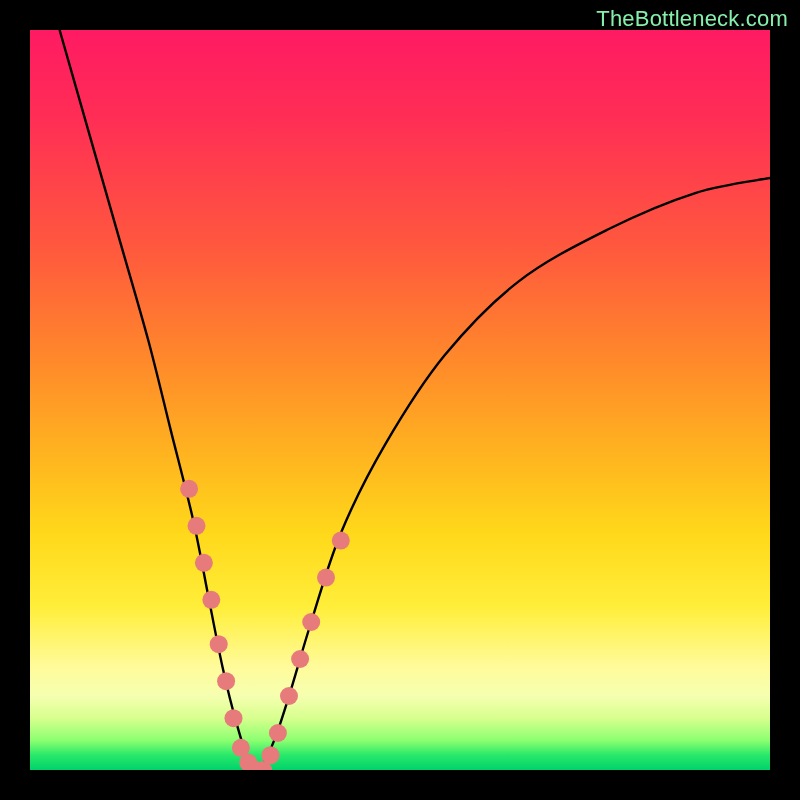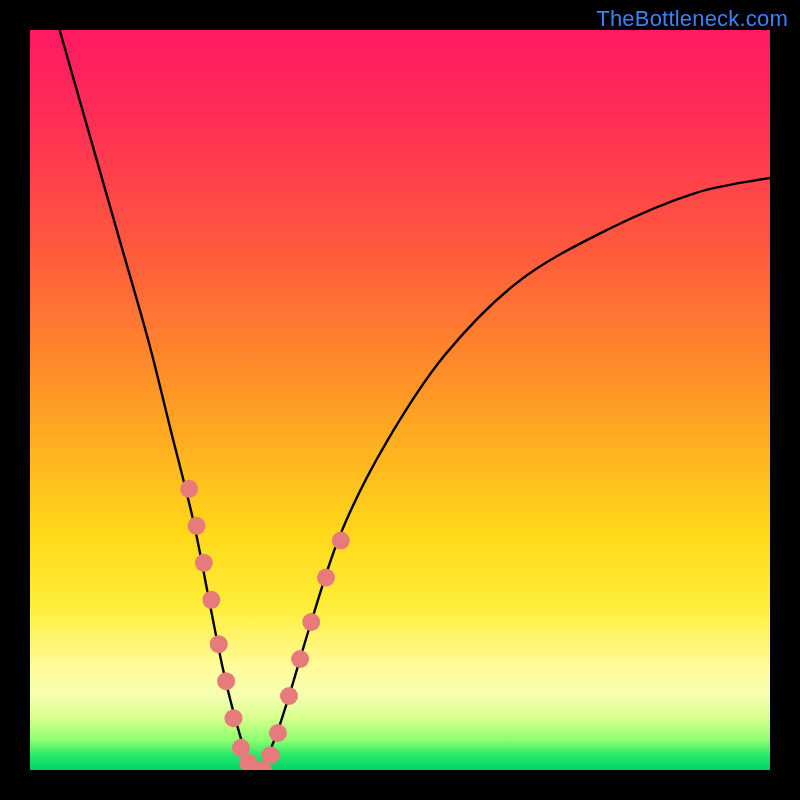--- a/index.html
+++ b/index.html
@@ -42,21 +42,21 @@
       #d7ff8e 93%,
       #8cff70 96%,
       #28e86a 98%,
       #00d36a 100%
     );
   }
   .watermark {
     position: absolute;
     top: 6px;
     right: 12px;
-    color: #3b82f6;
+    color: #86efac;
     font-size: 22px;
     font-weight: 500;
     letter-spacing: 0.2px;
     user-select: none;
     margin-left: 14px;
   }
   svg.curve {
     position: absolute;
     inset: 0;
     width: 740px;

